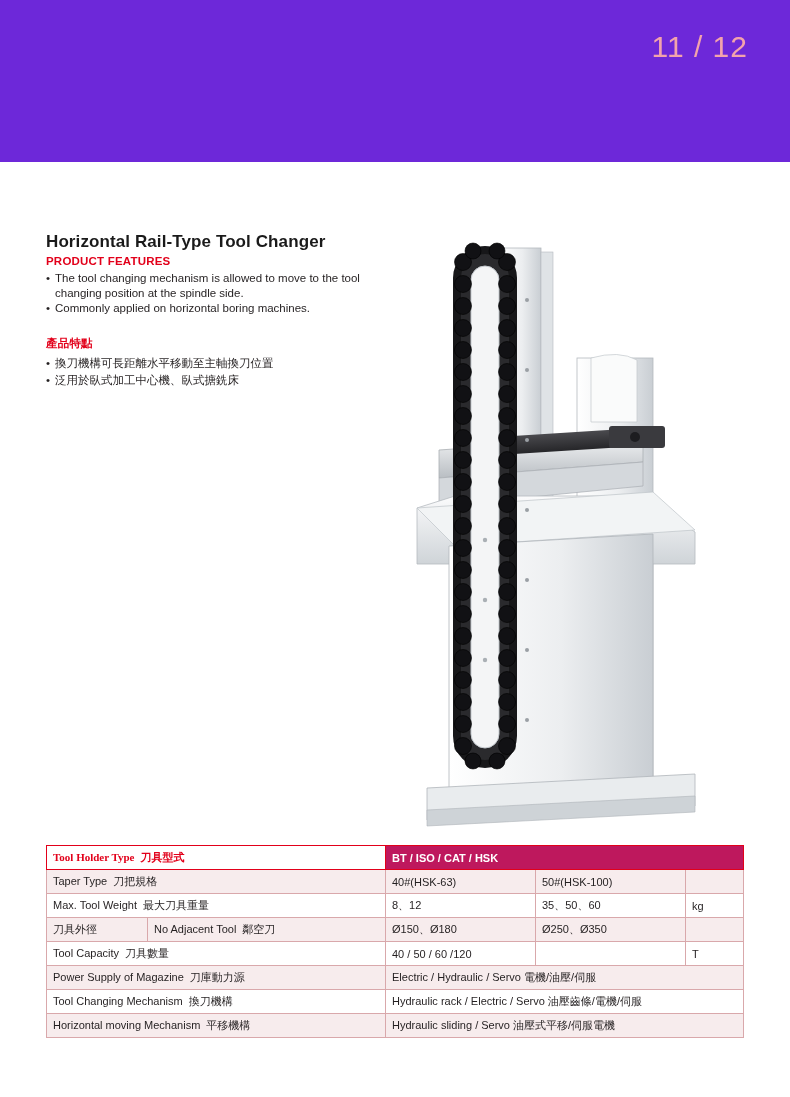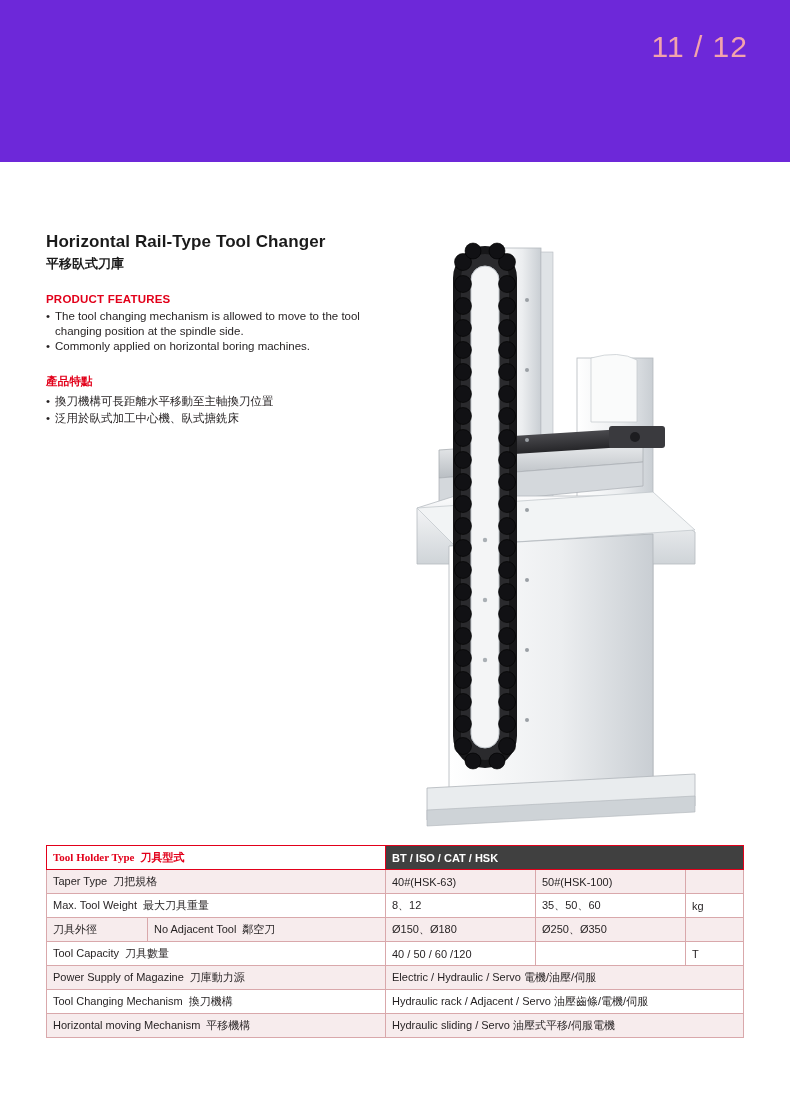--- a/index.html
+++ b/index.html
@@ -100,21 +100,21 @@
   }
   .spec-table td, .spec-table th {
     border: 1px solid #d9a8ab;
     padding: 4px 6px;
     text-align: left;
     font-weight: normal;
     vertical-align: middle;
     height: 22px;
   }
   .spec-table tr.head-row th {
-    background: #404040;
+    background: #be185d;
     color: #ffffff;
     font-weight: bold;
     border-color: #e2001a;
     font-size: 11px;
   }
   .spec-table tr.head-row th.label-cell {
     background: #ffffff;
     color: #e2001a;
     border: 1px solid #e2001a;
     font-family: Liberation Serif, serif;
@@ -130,21 +130,20 @@
 </style>
 </head>
 <body>
 
 <div class="header-band">
   <div class="page-number">11 / 12</div>
 </div>
 
 <div class="text-col">
   <h1 class="title-en">Horizontal Rail-Type Tool Changer</h1>
-  <h2 class="title-zh">平移臥式刀庫</h2>
 
   <div class="section-head">PRODUCT FEATURES</div>
   <ul class="feature-list">
     <li>The tool changing mechanism is allowed to move to the tool changing position at the spindle side.</li>
     <li>Commonly applied on horizontal boring machines.</li>
   </ul>
 
   <div class="section-head">產品特點</div>
   <ul class="feature-list zh">
     <li>換刀機構可長距離水平移動至主軸換刀位置</li>
@@ -329,21 +328,21 @@
       <td class="col-a" colspan="2">
         <span class="lbl-en">Power Supply of Magazine</span><span class="lbl-zh">刀庫動力源</span>
       </td>
       <td colspan="3">Electric / Hydraulic / Servo  電機/油壓/伺服</td>
     </tr>
 
     <tr>
       <td class="col-a" colspan="2">
         <span class="lbl-en">Tool Changing Mechanism</span><span class="lbl-zh">換刀機構</span>
       </td>
-      <td colspan="3">Hydraulic rack / Adjacent / Servo  油壓齒條/電機/伺服</td>
+      <td colspan="3">Hydraulic rack / Electric / Servo  油壓齒條/電機/伺服</td>
     </tr>
 
     <tr>
       <td class="col-a" colspan="2">
         <span class="lbl-en">Horizontal moving Mechanism</span><span class="lbl-zh">平移機構</span>
       </td>
       <td colspan="3">Hydraulic sliding / Servo  油壓式平移/伺服電機</td>
     </tr>
   </tbody>
 </table>

